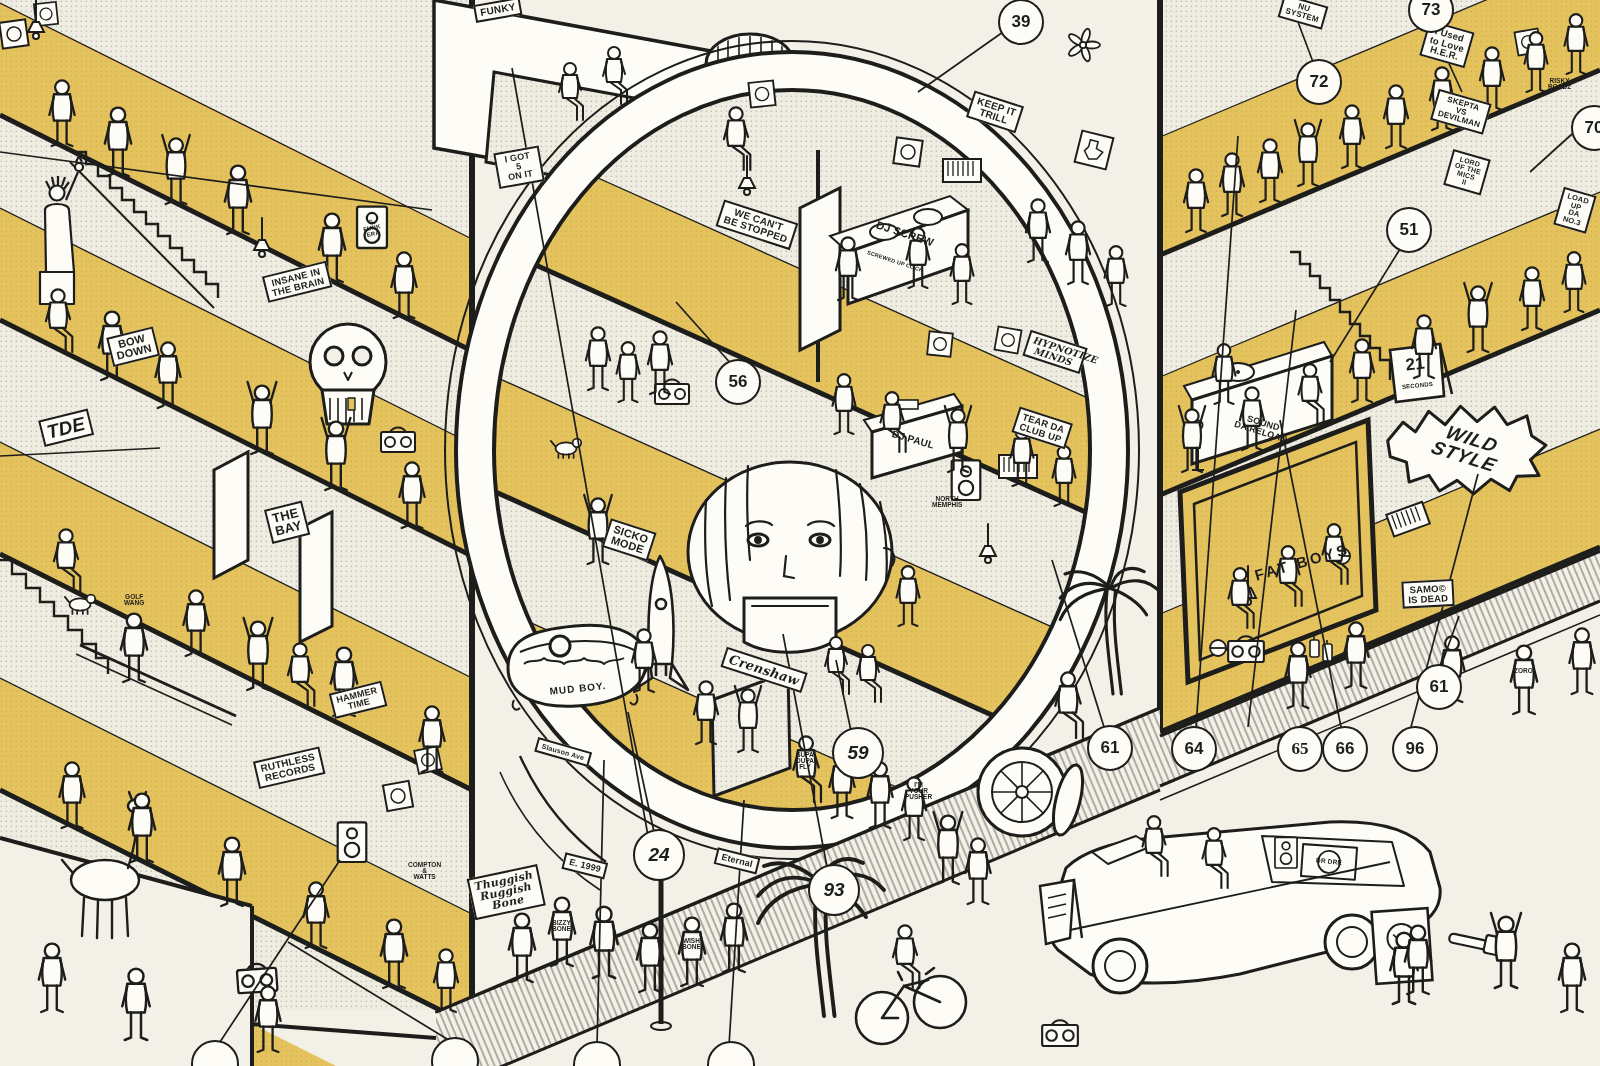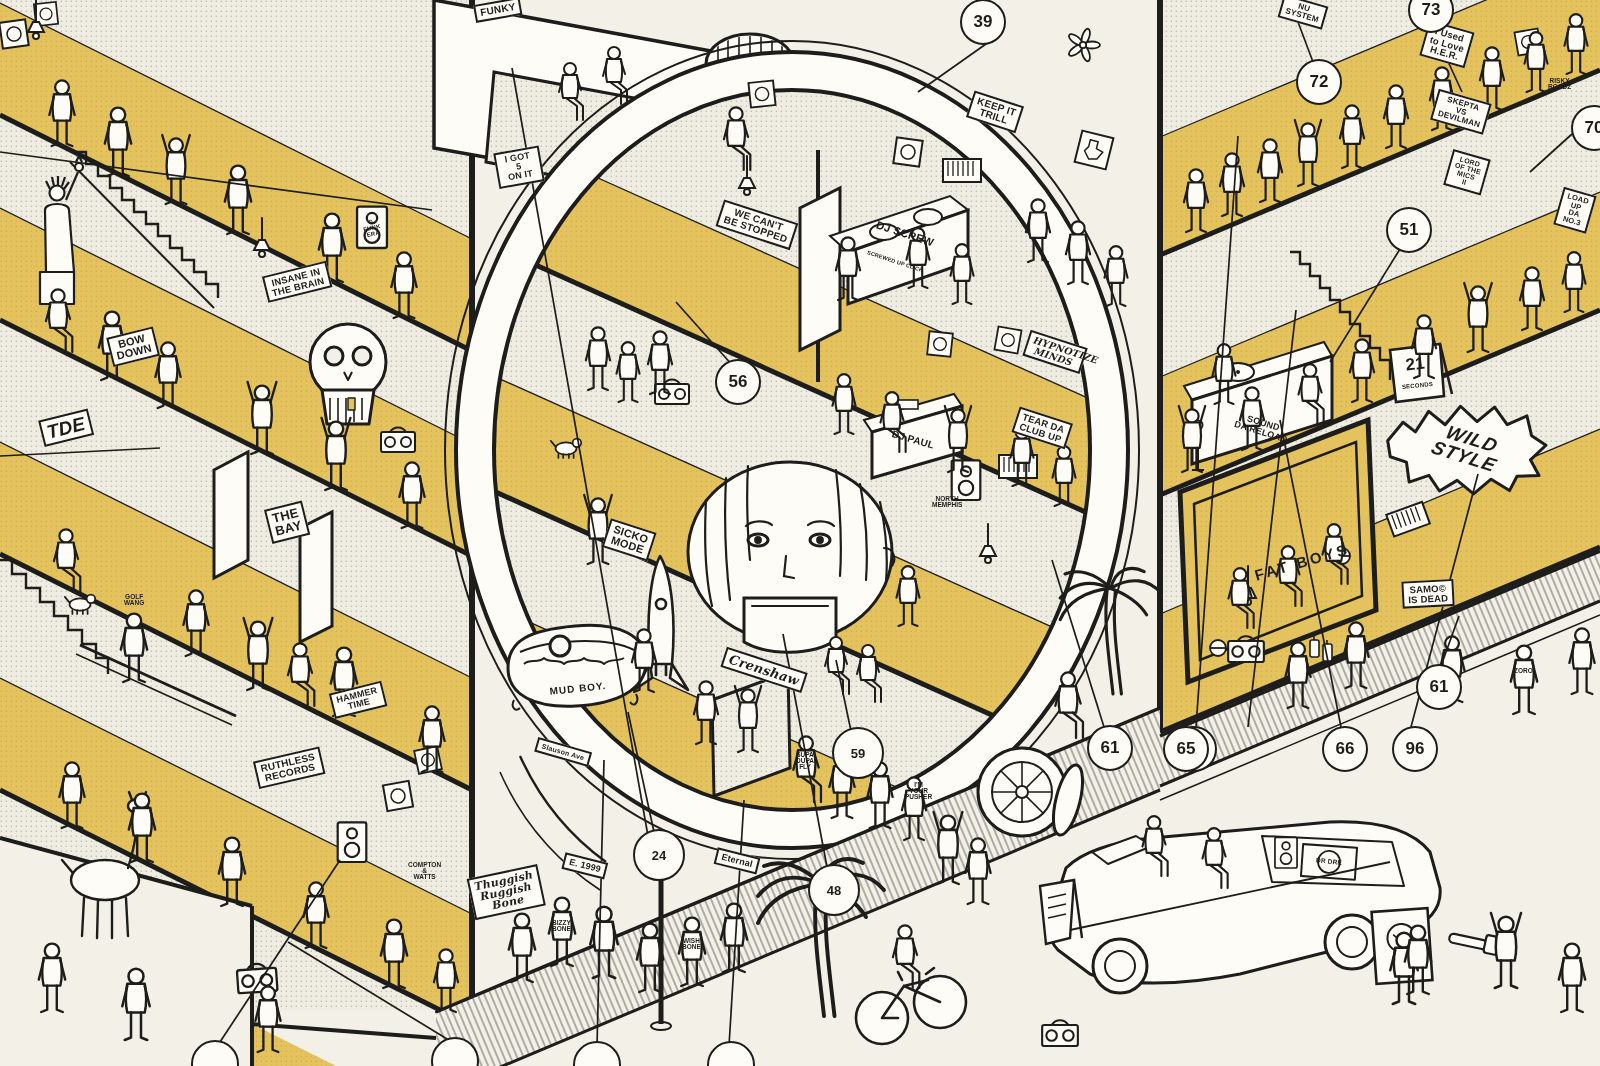--- a/index.html
+++ b/index.html
@@ -9,21 +9,21 @@
   .sign{position:absolute;background:#fdfcf6;border:2px solid #1d1d1b;color:#1d1d1b;
         font-weight:bold;text-align:center;line-height:1.02;white-space:pre-line;
         padding:2px 4px;transform-origin:center;font-size:9px;letter-spacing:.2px;}
   .bare{background:transparent;border:none;padding:0;}
   .script{font-family:"DejaVu Serif",serif;font-style:italic;}
   .shirt{position:absolute;background:transparent;border:none;color:#1d1d1b;font-weight:bold;
          font-size:6.5px;line-height:.95;text-align:center;white-space:pre-line;transform-origin:center;}
   .marker{position:absolute;width:42px;height:42px;border-radius:50%;background:#fdfcf6;
           border:2.5px solid #1d1d1b;display:flex;align-items:center;justify-content:center;
           font-weight:bold;font-size:17px;transform:translate(-50%,-50%);}
-  .marker.lg{width:48px;height:48px;font-size:13px;}
+  .marker.lg{width:48px;height:48px;font-size:19px;font-style:italic;}
   .marker.empty{width:44px;height:44px;}
 </style>
 </head>
 <body>
 
 <div id="poster">
 
 <svg id="scene" viewBox="0 0 1600 1066" xmlns="http://www.w3.org/2000/svg">
   <defs>
     <pattern id="dots" width="5" height="5" patternUnits="userSpaceOnUse">
@@ -640,28 +640,28 @@
 <div class="shirt" style="left:932px;top:496px;">NORTH
 MEMPHIS</div>
 <div class="shirt" style="left:682px;top:938px;">WISH
 BONE</div>
 <div class="shirt" style="left:552px;top:920px;">BIZZY
 BONE</div>
 <div class="shirt" style="left:1514px;top:668px;">ZORO</div>
 <div class="shirt" style="left:1548px;top:78px;">RISKY
 ROADZ</div>
 
-<div class="marker" style="left:983px;top:22px;">39</div>
+<div class="marker" style="left:1021px;top:22px;">39</div>
 <div class="marker lg" style="left:659px;top:855px;">24</div>
 <div class="marker" style="left:738px;top:382px;">56</div>
-<div class="marker lg" style="left:834px;top:890px;">48</div>
+<div class="marker lg" style="left:834px;top:890px;">93</div>
 <div class="marker lg" style="left:858px;top:753px;">59</div>
 <div class="marker" style="left:1110px;top:748px;">61</div>
 <div class="marker" style="left:1194px;top:749px;">64</div>
-<div class="marker" style="left:1186px;top:749px;">65</div>
+<div class="marker" style="left:1300px;top:749px;font-family:Liberation Serif, serif;">65</div>
 <div class="marker" style="left:1345px;top:749px;">66</div>
 <div class="marker" style="left:1409px;top:230px;">51</div>
 <div class="marker" style="left:1415px;top:749px;">96</div>
 <div class="marker" style="left:1439px;top:687px;">61</div>
 <div class="marker" style="left:1594px;top:128px;">70</div>
 <div class="marker" style="left:1319px;top:82px;">72</div>
 <div class="marker" style="left:1431px;top:10px;">73</div>
 <div class="marker empty" style="left:215px;top:1064px;"></div>
 <div class="marker empty" style="left:455px;top:1061px;"></div>
 <div class="marker empty" style="left:597px;top:1065px;"></div>

